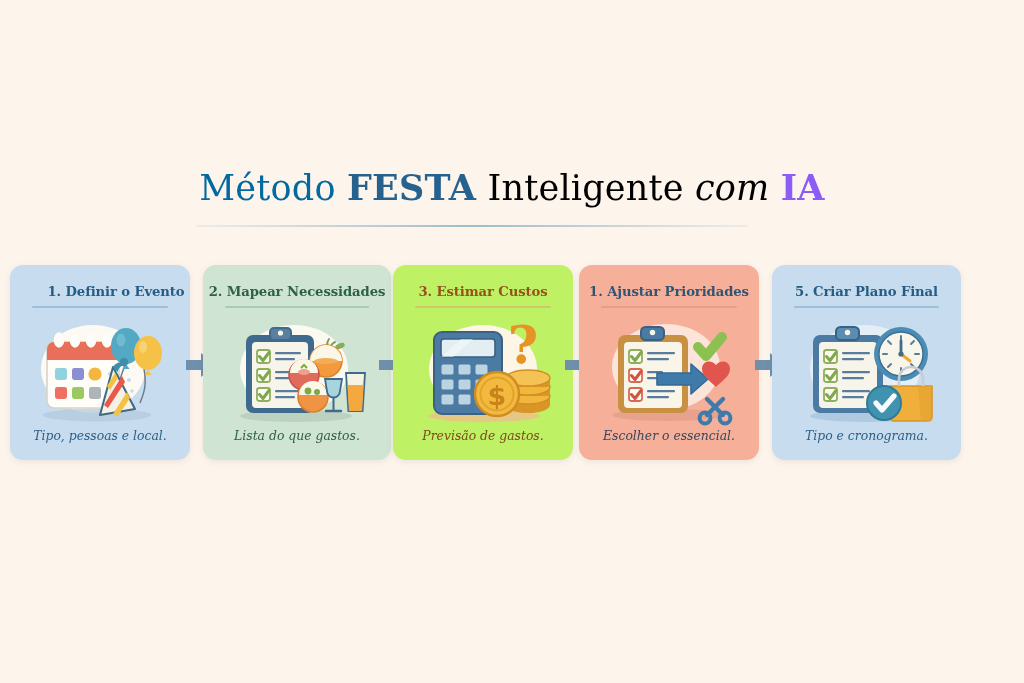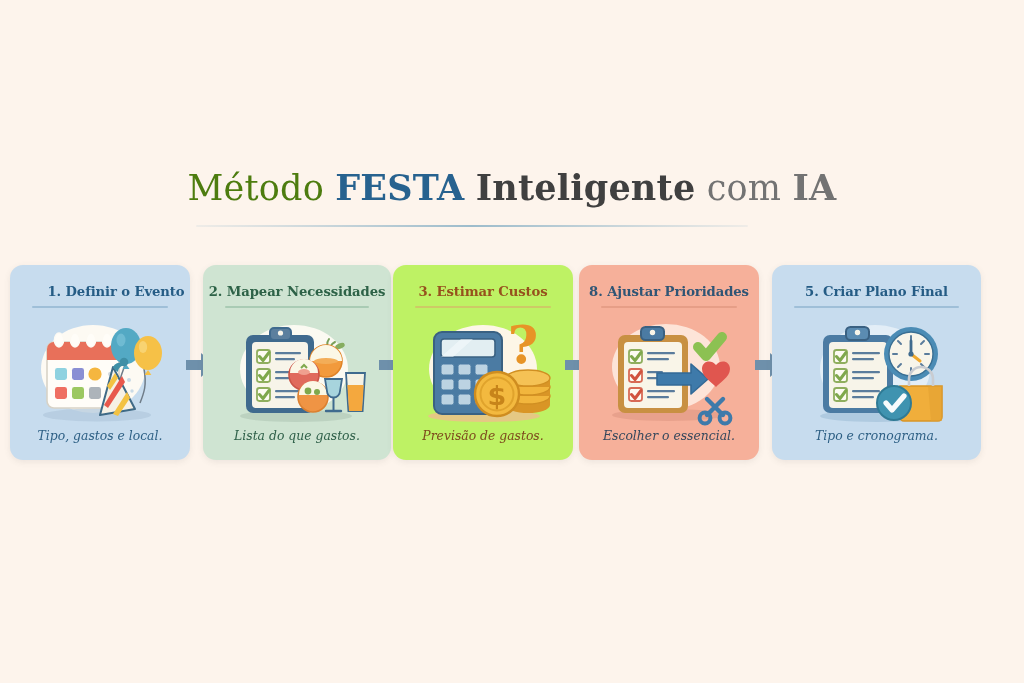--- a/index.html
+++ b/index.html
@@ -17,25 +17,25 @@
     position:absolute;left:0;top:168px;width:1024px;
     text-align:center;
   }
   .title{
     font-family:"DejaVu Serif","Liberation Serif",serif;
     font-size:35px;
     letter-spacing:.2px;
     white-space:nowrap;
     line-height:1.15;
   }
-  .t-metodo{color:#4d7c0f;font-weight:400;text-align:right;}
+  .t-metodo{color:#0369a1;font-weight:400;text-align:right;}
   .t-festa{color:#27628f;font-weight:700;}
-  .t-intel{color:#404040;font-weight:700;}
-  .t-com{color:#737373;font-weight:400;}
-  .t-ia{color:#737373;font-weight:700;}
+  .t-intel{color:#000000;font-weight:400;}
+  .t-com{color:#000000;font-weight:400;font-style:italic;}
+  .t-ia{color:#8b5cf6;font-weight:700;}
   .title-rule{
     position:absolute;left:196px;top:225px;
     width:552px;height:2px;
     background:linear-gradient(to right,rgba(160,190,205,.15),rgba(140,178,198,.85),rgba(160,190,205,.15));
     border-radius:2px;
   }
 
   
   .card{
     position:absolute;top:265px;height:195px;
@@ -125,21 +125,21 @@
         <path d="M75 98L88 50l22 42z" fill="#f6f1e5" stroke="#3f6a86" stroke-width="2" stroke-linejoin="round"></path>
         <path d="M79 88l18-29 3 6-17 26z" fill="#e8584c"></path>
         <path d="M88 97l14-22 3 6-12 18z" fill="#f3c243"></path>
         <path d="M82 69l8-13 3 5-8 12z" fill="#f3c243"></path>
         <path d="M88 50c4-6 10-5 12-2-5 1-7 4-7 7-3-2-5-4-5-5z" fill="#3f8fa6"></path>
         <circle cx="99" cy="45" r="4.3" fill="#3f8fa6"></circle>
         <circle cx="104" cy="63" r="2" fill="#c9dae6"></circle>
         <circle cx="107" cy="74" r="1.7" fill="#c9dae6"></circle>
       </svg>
     </div>
-    <div class="card-caption" style="color:#2d5f84;">Tipo, gastos e local.</div>
+    <div class="card-caption" style="color:#2d5f84;">Tipo, pessoas e local.</div>
   </div>
 
   <div class="arrow" style="left:186px;">
     <svg width="30" height="26" viewBox="0 0 30 26">
         <path d="M0 8h15V1l14 12-14 12v-7H0z" fill="#6e90ab"></path>
       </svg>
   </div>
 
   <div class="card" style="left:203px;width:180px;background:#cfe4d2;padding-left:8px;">
     <div class="card-title" style="color:#2d6247;">2. Mapear Necessidades</div>
@@ -250,21 +250,21 @@
     <div class="card-caption" style="color:#7d4a1d;">Previsão de gastos.</div>
   </div>
 
   <div class="arrow" style="left:565px;">
     <svg width="30" height="26" viewBox="0 0 30 26">
         <path d="M0 8h15V1l14 12-14 12v-7H0z" fill="#6e90ab"></path>
       </svg>
   </div>
 
   <div class="card" style="left:579px;width:180px;background:#f6b09a;">
-    <div class="card-title" style="color:#2f5575;">8. Ajustar Prioridades</div>
+    <div class="card-title" style="color:#2f5575;">1. Ajustar Prioridades</div>
     <div class="card-rule" style="background:#d98f79;"></div>
     <div class="card-art">
       <svg width="150" height="112" viewBox="0 0 150 112">
         <ellipse cx="72" cy="50" rx="54" ry="43" fill="#fde4d8"></ellipse>
         <ellipse cx="74" cy="98" rx="56" ry="6" fill="#e59d88" opacity=".8"></ellipse>
 
         <rect x="24" y="18" width="70" height="78" rx="7" fill="#c89042"></rect>
         <rect x="30" y="25" width="58" height="66" rx="4" fill="#f9f5e8"></rect>
         <rect x="47" y="10" width="23" height="13" rx="4.5" fill="#4b7ba3" stroke="#3a6182" stroke-width="2"></rect>
         <circle cx="58.5" cy="15.5" r="2.7" fill="#f9f5e8"></circle>
@@ -300,21 +300,21 @@
     </div>
     <div class="card-caption" style="color:#36485c;">Escolher o essencial.</div>
   </div>
 
   <div class="arrow" style="left:755px;">
     <svg width="30" height="26" viewBox="0 0 30 26">
         <path d="M0 8h15V1l14 12-14 12v-7H0z" fill="#6e90ab"></path>
       </svg>
   </div>
 
-  <div class="card" style="left:772px;width:209px;background:#c7dcee;">
+  <div class="card" style="left:772px;width:189px;background:#c7dcee;">
     <div class="card-title" style="color:#255c85;">5. Criar Plano Final</div>
     <div class="card-rule" style="background:#7ea8c6;"></div>
     <div class="card-art">
       <svg width="152" height="112" viewBox="0 0 152 112">
         <ellipse cx="74" cy="52" rx="55" ry="44" fill="#e3eef7"></ellipse>
         <ellipse cx="76" cy="99" rx="57" ry="6" fill="#a9c5dc" opacity=".8"></ellipse>
 
         <rect x="22" y="18" width="70" height="78" rx="7" fill="#4b7ba3"></rect>
         <rect x="28" y="25" width="58" height="66" rx="4" fill="#f7f4e9"></rect>
         <rect x="45" y="10" width="23" height="13" rx="4.5" fill="#5b8cb2" stroke="#3a6182" stroke-width="2"></rect>

